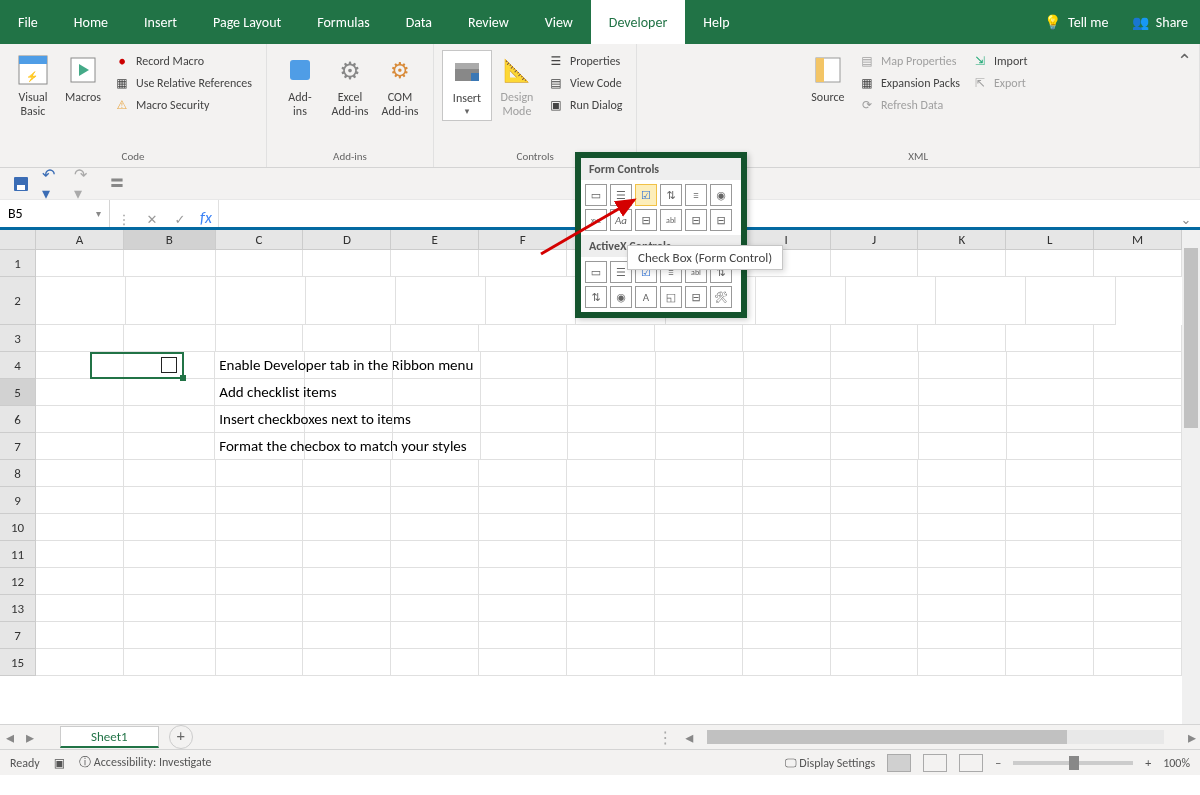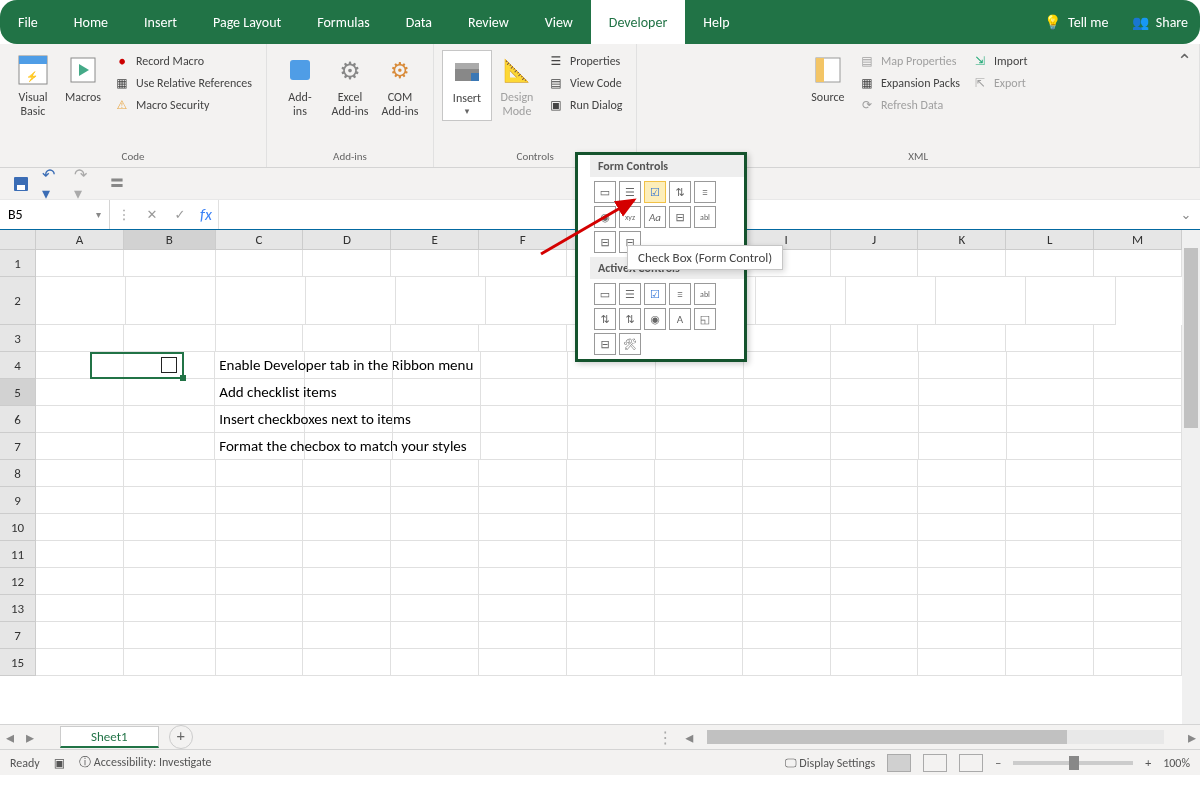--- a/index.html
+++ b/index.html
@@ -1,37 +1,37 @@
 <!DOCTYPE html>
 <html><head>
 <meta charset="utf-8">
 <style>
 *{box-sizing:border-box;margin:0;padding:0;font-family:"Segoe UI",Calibri,Arial,sans-serif;}
 body{width:1200px;height:795px;background:#fff;position:relative;overflow:hidden;user-select:none;}
-.titlebar{height:44px;background:#217346;display:flex;align-items:center;color:#fff;font-size:14px;border-radius:17px;}
+.titlebar{height:44px;background:#217346;display:flex;align-items:center;color:#fff;font-size:14px;}
 .tab{padding:0 18px;height:44px;display:flex;align-items:center;cursor:pointer;}
 .tab.active{background:#fff;color:#217346;}
 .titlebar-right{margin-left:auto;display:flex;align-items:center;}
 .titlebar-right .tab{padding:0 12px;gap:6px;}
 .ribbon{height:124px;background:#f3f2f1;border-bottom:1px solid #d4d4d4;display:flex;position:relative;}
 .group{display:flex;flex-direction:column;align-items:center;justify-content:space-between;padding:6px 8px 4px 8px;border-right:1px solid #e1e1e1;}
 .group-label{font-size:11px;color:#666;padding-top:2px;}
 .group-body{display:flex;align-items:flex-start;}
 .big-btn{display:flex;flex-direction:column;align-items:center;text-align:center;padding:4px 6px;cursor:pointer;font-size:12px;color:#444;min-width:50px;}
 .big-btn .ico{width:32px;height:32px;margin-bottom:4px;display:flex;align-items:center;justify-content:center;}
 .big-btn.active{background:#fff;border:1px solid #c6c6c6;}
 .big-btn.disabled{color:#a0a0a0;}
 .vstack{display:flex;flex-direction:column;}
 .small-btn{display:flex;align-items:center;gap:6px;padding:3px 6px;font-size:12px;color:#444;cursor:pointer;}
 .small-btn.disabled{color:#a0a0a0;}
 .small-ico{width:16px;height:16px;display:flex;align-items:center;justify-content:center;}
 .chev{position:absolute;right:8px;top:6px;font-size:18px;color:#666;cursor:pointer;}
 .qat{height:32px;background:#f3f2f1;display:flex;align-items:center;padding:0 10px;gap:10px;border-bottom:1px solid #e8e8e8;}
 .qat .q{width:22px;height:22px;display:flex;align-items:center;justify-content:center;cursor:pointer;color:#444;}
-.formula-bar{height:30px;background:#fff;border-bottom:1px solid #0369a1;display:flex;align-items:center;}
+.formula-bar{height:30px;background:#fff;border-bottom:3px solid #0369a1;display:flex;align-items:flex-end;}
 .namebox{width:110px;height:100%;border-right:1px solid #d4d4d4;display:flex;align-items:center;padding:0 8px;font-size:14px;justify-content:space-between;}
 .fb-btn{width:28px;text-align:center;color:#999;font-size:13px;}
 .fx{font-style:italic;color:#3b82f6;padding:0 6px;}
 .grid-wrap{position:relative;height:494px;background:#fff;}
 .sel-all{position:absolute;left:0;top:0;width:36px;height:20px;background:#e6e6e6;border-right:1px solid #ccc;border-bottom:1px solid #ccc;}
 .col-headers{position:absolute;left:36px;top:0;right:18px;height:20px;display:flex;}
 .col-h{background:#e6e6e6;border-right:1px solid #ccc;border-bottom:1px solid #ccc;text-align:center;font-size:13px;color:#333;height:20px;line-height:20px;}
 .col-h.active{background:#d2d2d2;}
 .row-headers{position:absolute;left:0;top:20px;width:36px;}
 .row-h{background:#e6e6e6;border-right:1px solid #ccc;border-bottom:1px solid #ccc;text-align:center;font-size:13px;color:#333;height:27px;line-height:27px;}
@@ -53,21 +53,21 @@
 .add-sheet{width:24px;height:24px;border:1px solid #ccc;border-radius:12px;text-align:center;line-height:20px;margin-left:10px;color:#666;cursor:pointer;font-size:16px;}
 .hscroll-track{flex:1;margin:0 20px 0 10px;height:14px;background:#e8e8e8;position:relative;}
 .hscroll-thumb{position:absolute;left:0;top:0;bottom:0;width:360px;background:#c1c1c1;}
 .status-bar{height:26px;background:#f3f2f1;border-top:1px solid #d4d4d4;display:flex;align-items:center;font-size:12px;color:#555;padding:0 10px;gap:14px;}
 .status-bar .right{margin-left:auto;display:flex;align-items:center;gap:12px;}
 .view-btn{width:24px;height:18px;border:1px solid #aaa;cursor:pointer;}
 .view-btn.active{background:#d0d0d0;}
 .zoom-slider{width:120px;height:4px;background:#ccc;position:relative;}
 .zoom-slider .knob{position:absolute;left:56px;top:-5px;width:10px;height:14px;background:#888;}
 
-.popup{position:absolute;left:575px;top:152px;width:172px;background:#fff;border:3px solid #14532d;box-shadow:2px 2px 6px rgba(0,0,0,0.2);z-index:10;padding-left:12px;}
+.popup{position:absolute;left:575px;top:152px;width:172px;background:#fff;border:6px solid #14532d;box-shadow:2px 2px 6px rgba(0,0,0,0.2);z-index:10;}
 .popup-header{background:#eee;font-size:12px;font-weight:bold;color:#555;padding:4px 8px;}
 .control-grid{display:flex;flex-wrap:wrap;padding:4px;gap:3px;}
 .ctrl{width:22px;height:22px;border:1px solid #999;display:flex;align-items:center;justify-content:center;font-size:11px;color:#666;cursor:pointer;background:#fff;}
 .ctrl.hi{border:1px solid #f1c147;background:#fdeeba;}
 .tooltip{position:absolute;left:627px;top:245px;background:#fff;border:1px solid #c6c6c6;padding:4px 10px;font-size:13px;color:#444;box-shadow:2px 2px 6px rgba(0,0,0,0.15);z-index:11;white-space:nowrap;}
 .arrow{position:absolute;left:536px;top:192px;z-index:12;pointer-events:none;}
 </style>
 </head>
 <body>
 

